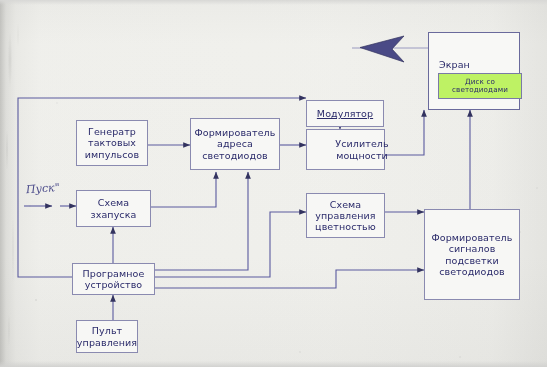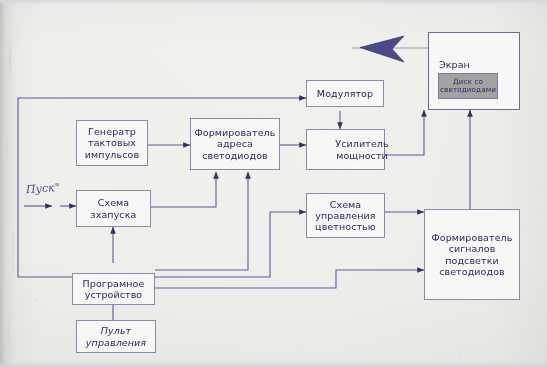--- a/index.html
+++ b/index.html
@@ -88,25 +88,25 @@
     left: 10px;
     top: 26px;
     font-size: 9.5px;
     color: #2a2a6a;
     z-index: 4;
   }
   #disk-box {
     position: absolute;
     left: 9px;
     top: 40px;
-    width: 60px;
+    width: 84px;
     height: 26px;
     box-sizing: border-box;
     border: 1px solid #7a7aa6;
-    background: #a3a3a3;
+    background: #bef264;
     display: flex;
     align-items: center;
     justify-content: center;
     text-align: center;
     line-height: 1.12;
     font-size: 7.2px;
     color: #2a2a6a;
     white-space: pre-line;
     z-index: 4;
   }
@@ -201,36 +201,36 @@
   </svg>
 
   <div class="node" id="n-generator" style="left:76px; top:120px; width:72px; height:46px;">Генератр
 тактовых
 импульсов</div>
 
   <div class="node" id="n-addr" style="left:190px; top:118px; width:90px; height:52px;">Формирователь
 адреса
 светодиодов</div>
 
-  <div class="node" id="n-modulator" style="left:306px; top:80px; width:78px; height:27px;">Модулятор</div>
+  <div class="node" id="n-modulator" style="left:306px; top:100px; width:78px; height:27px;text-decoration:underline;">Модулятор</div>
 
   <div class="node" id="n-amplifier" style="left:306px; top:129px; width:79px; height:41px;padding-left:33px;">Усилитель
 мощности</div>
 
   <div class="node" id="n-start" style="left:76px; top:190px; width:75px; height:37px;">Схема
 зхапуска</div>
 
   <div class="node" id="n-color" style="left:306px; top:193px; width:79px; height:45px;">Схема
 управления
 цветностью</div>
 
-  <div class="node" id="n-program" style="left:72px; top:263px; width:83px; height:32px;margin-top:10px;">Програмное
+  <div class="node" id="n-program" style="left:72px; top:263px; width:83px; height:32px;">Програмное
 устройство</div>
 
-  <div class="node" id="n-panel" style="left:76px; top:320px; width:80px; height:33px;font-style:italic;">Пульт
+  <div class="node" id="n-panel" style="left:76px; top:320px; width:62px; height:33px;">Пульт
 управления</div>
 
   <div class="node" id="n-backlight" style="left:424px; top:209px; width:96px; height:91px;">Формирователь
 сигналов
 подсветки
 светодиодов</div>
 
   <div class="node plain-label" id="screen-box" style="left:428px; top:32px; width:92px; height:78px;">
     <span id="screen-label">Экран</span>
     <span id="disk-box">Диск со

